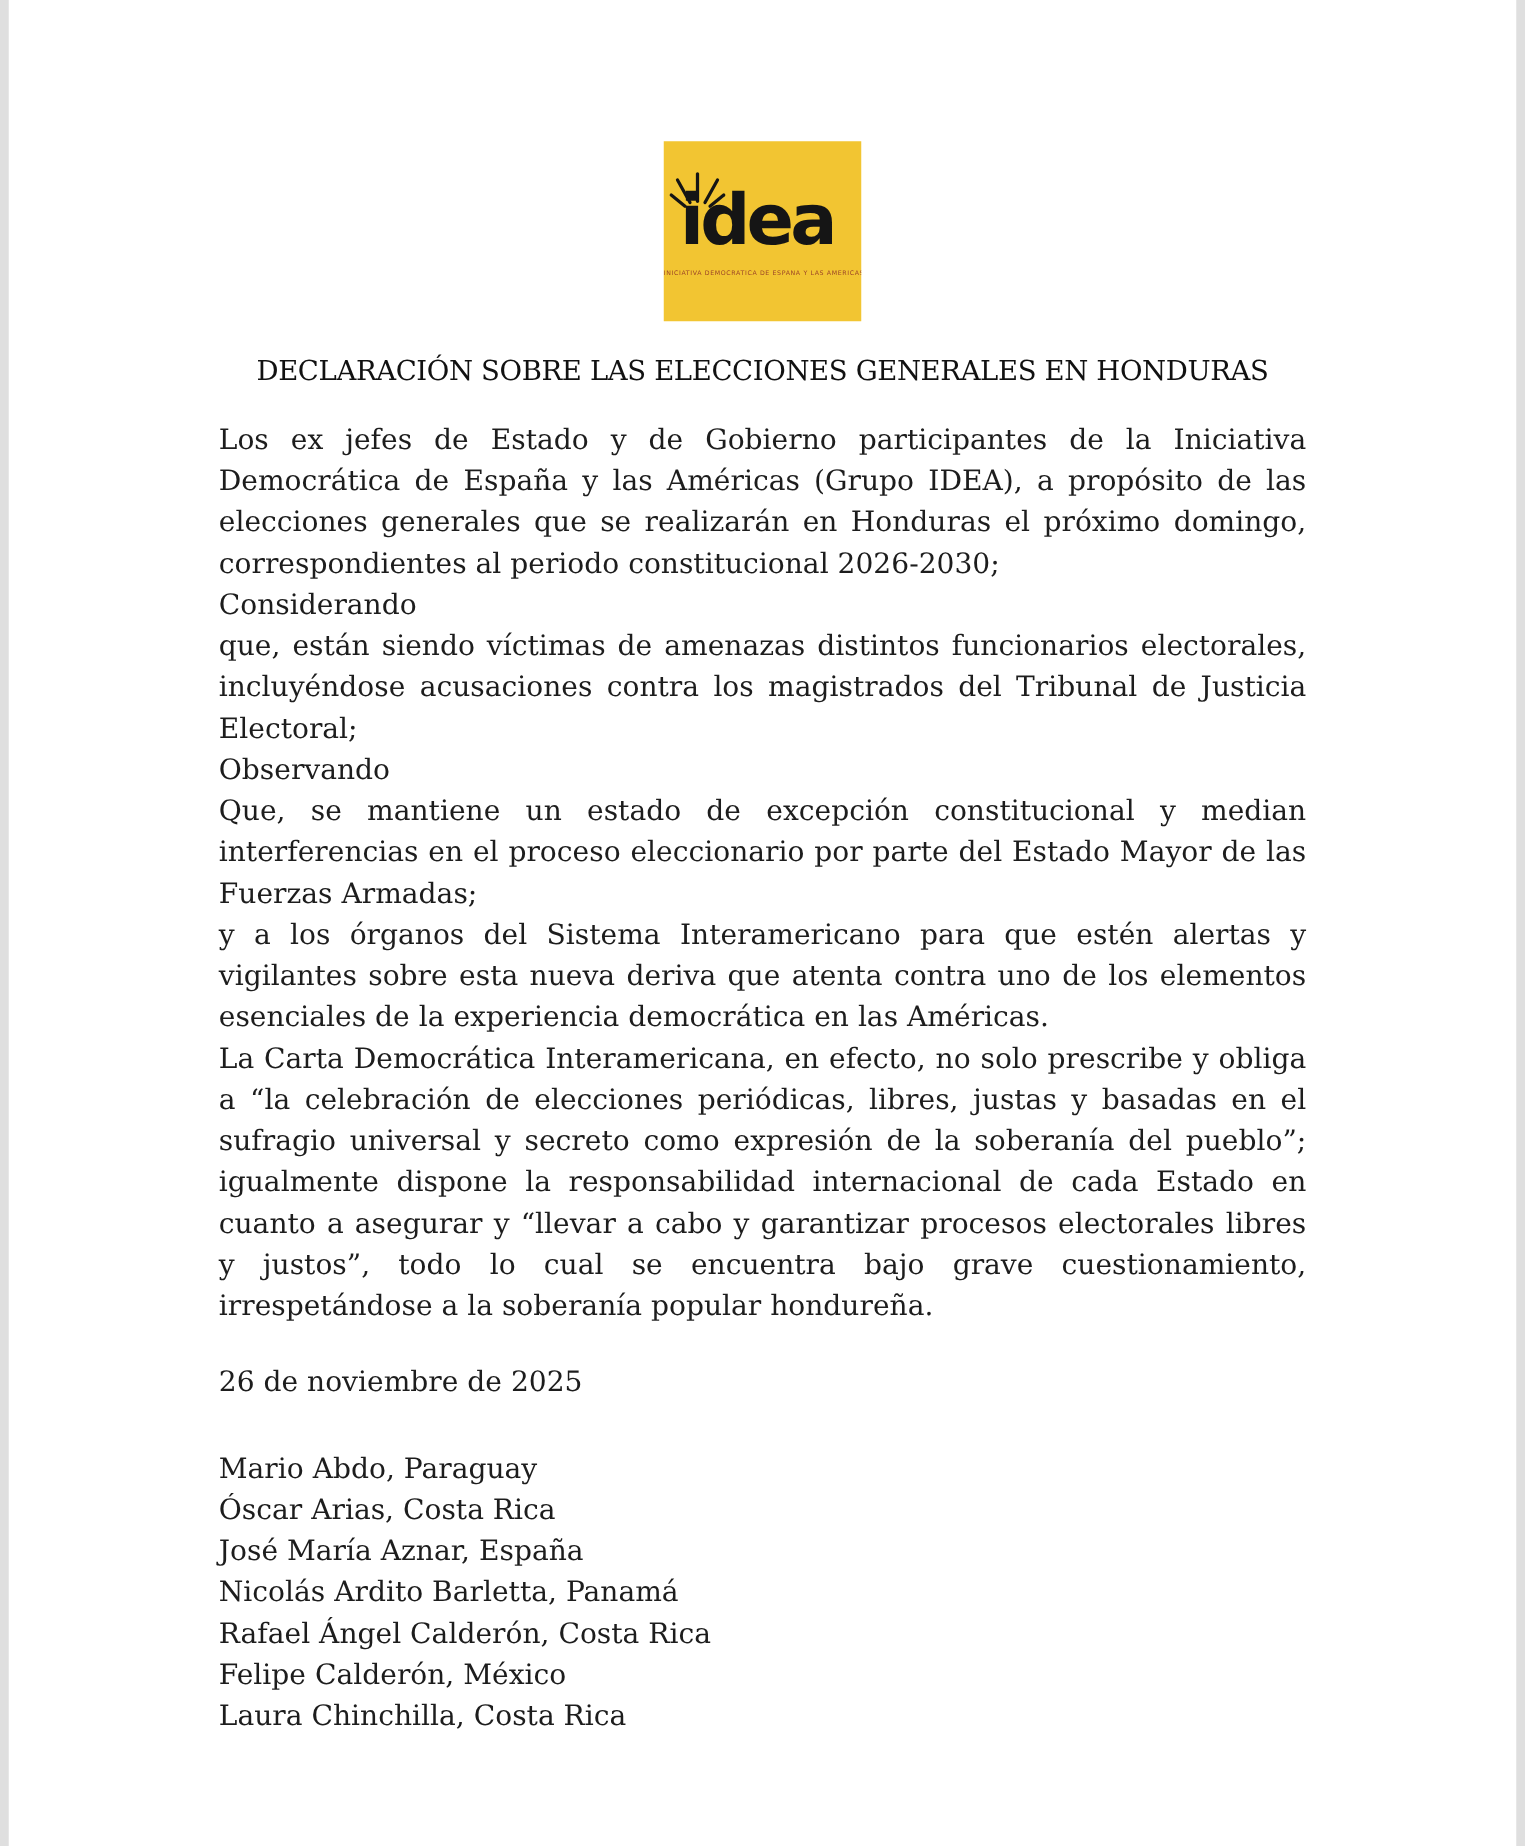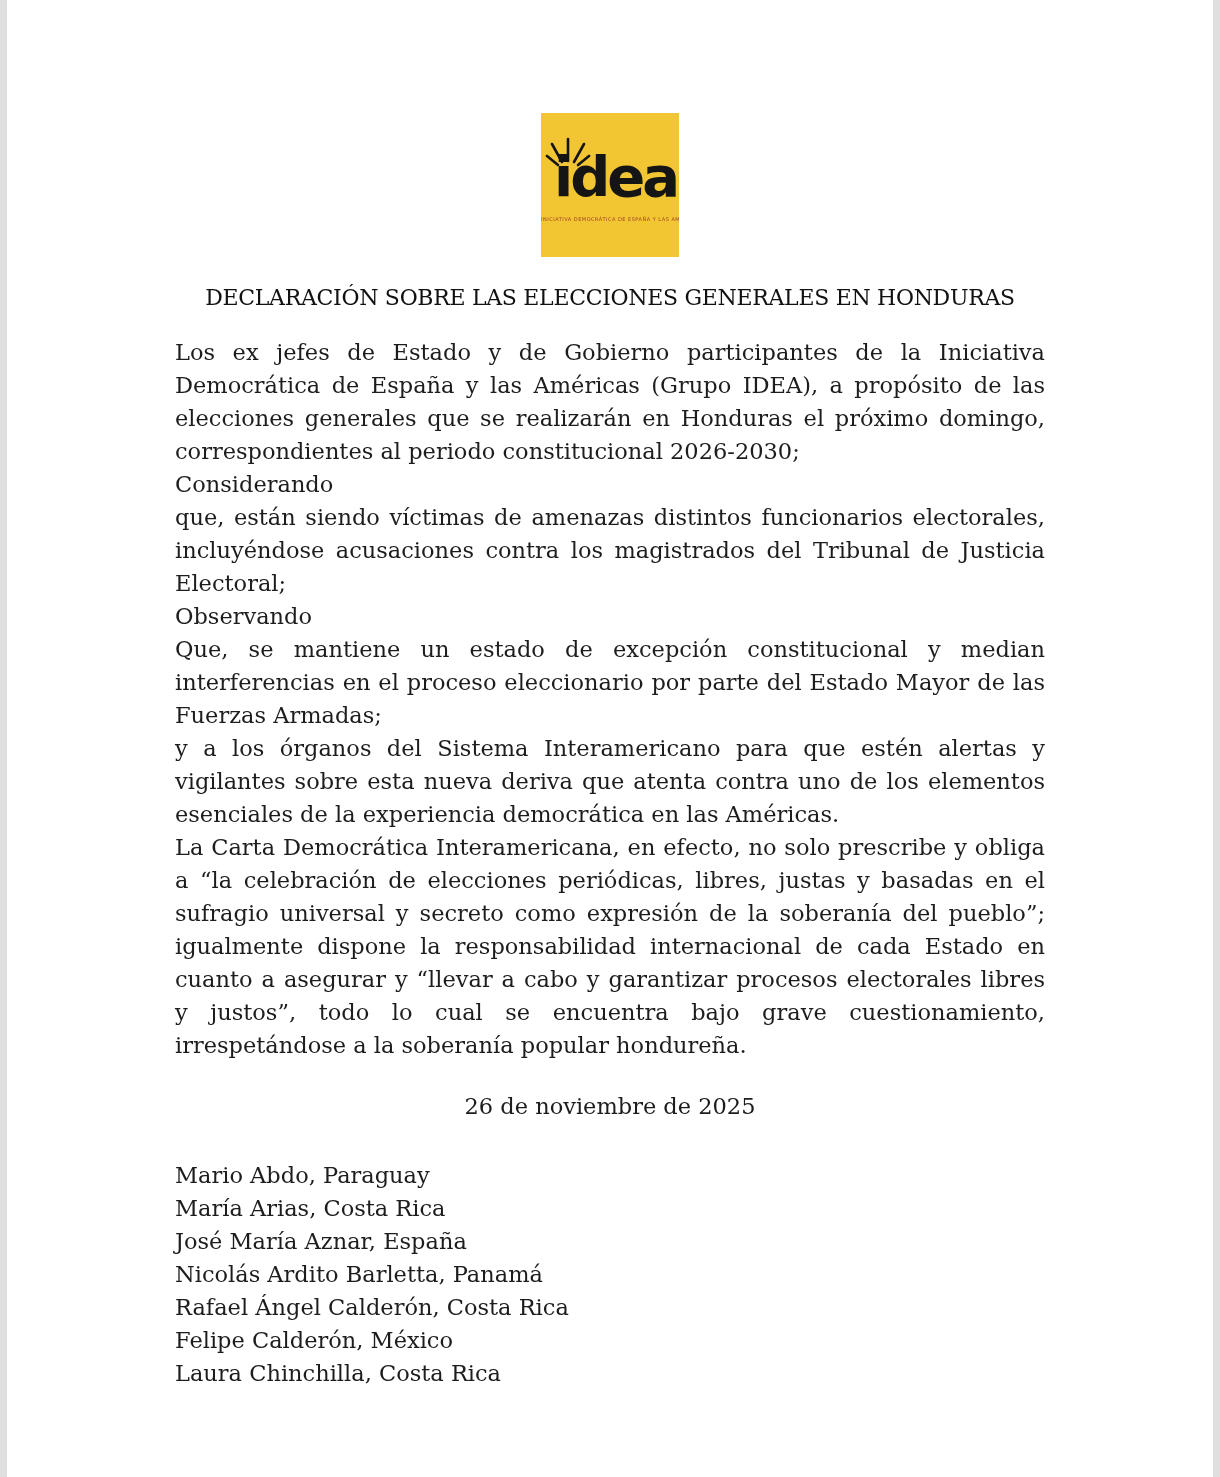--- a/index.html
+++ b/index.html
@@ -29,21 +29,21 @@
   }
 
   
   .logo-wrap {
     padding-top: 113px;
     display: flex;
     justify-content: center;
   }
   .logo {
     position: relative;
-    width: 138px;
+    width: 158px;
     height: 144px;
     background: #f2c532;
   }
   .logo-burst {
     position: absolute;
     left: 4px;
     top: 14px;
   }
   .logo-text {
     position: absolute;
@@ -90,21 +90,21 @@
     margin: 0;
     text-align: justify;
   }
   .para.italic {
     text-align: left;
   }
   .date-line {
     margin: 28px 175px 0 175px;
     font-size: 22.5px;
     line-height: 33px;
-    text-align: center;
+    text-align: left;
   }
   .signatories {
     margin: 36px 175px 0 175px;
     font-size: 22.5px;
     line-height: 33px;
   }
   .sig-line { text-align: left; }
 </style>
 </head>
 <body>
@@ -138,20 +138,20 @@
       <div class="para italic">Observando</div>
       <div class="para">Que, se mantiene un estado de excepción constitucional y median interferencias en el proceso eleccionario por parte del Estado Mayor de las Fuerzas Armadas;</div>
       <div class="para">y a los órganos del Sistema Interamericano para que estén alertas y vigilantes sobre esta nueva deriva que atenta contra uno de los elementos esenciales de la experiencia democrática en las Américas.</div>
       <div class="para">La Carta Democrática Interamericana, en efecto, no solo prescribe y obliga a “la celebración de elecciones periódicas, libres, justas y basadas en el sufragio universal y secreto como expresión de la soberanía del pueblo”; igualmente dispone la responsabilidad internacional de cada Estado en cuanto a asegurar y “llevar a cabo y garantizar procesos electorales libres y justos”, todo lo cual se encuentra bajo grave cuestionamiento, irrespetándose a la soberanía popular hondureña.</div>
     </div>
 
   <div class="date-line">26 de noviembre de 2025</div>
 
   <div class="signatories">
       <div class="sig-line">Mario Abdo, Paraguay</div>
-      <div class="sig-line">María Arias, Costa Rica</div>
+      <div class="sig-line">Óscar Arias, Costa Rica</div>
       <div class="sig-line">José María Aznar, España</div>
       <div class="sig-line">Nicolás Ardito Barletta, Panamá</div>
       <div class="sig-line">Rafael Ángel Calderón, Costa Rica</div>
       <div class="sig-line">Felipe Calderón, México</div>
       <div class="sig-line">Laura Chinchilla, Costa Rica</div>
     </div>
 </div>
 
 </body></html>

